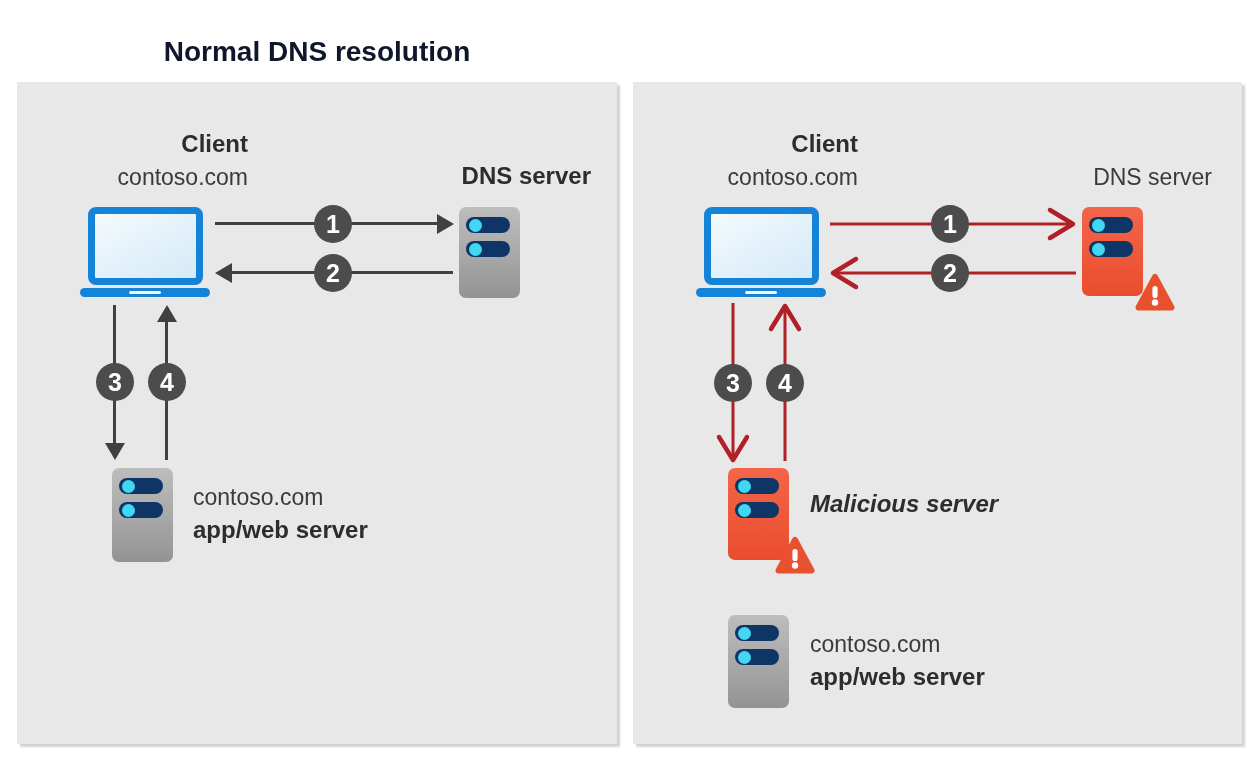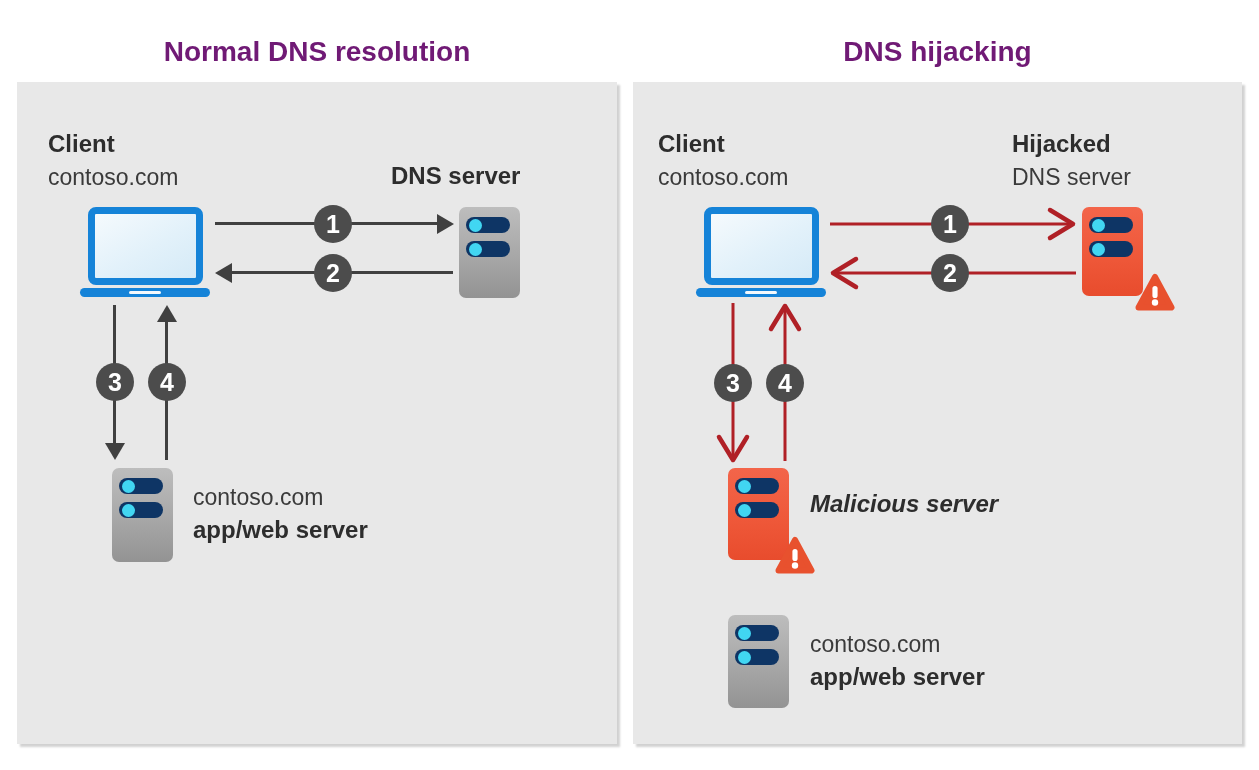--- a/index.html
+++ b/index.html
@@ -11,24 +11,24 @@
     --pill-cyan:#41d6f2;
     --warning-orange:#e8512e;
     --panel-bg:#e8e8e8;
     --text-dark:#2d2d2d;
     --text-mid:#3a3a3a;
   }
   *{margin:0;padding:0;box-sizing:border-box;}
   body{background:#ffffff;font-family:"Liberation Sans","DejaVu Sans",sans-serif;}
   .page{position:relative;width:1259px;height:770px;background:#ffffff;overflow:hidden;}
 
-  .diagram-title{position:absolute;top:36px;text-align:center;font-size:28px;font-weight:700;color:#701a75;}
+  .diagram-title{position:absolute;top:36px;text-align:center;font-size:28px;font-weight:700;color:#0f172a;}
   .panel{position:absolute;top:82px;height:662px;background:var(--panel-bg);box-shadow:3px 3px 2px rgba(0,0,0,0.18);}
 
-  .lbl{position:absolute;text-align:left;}
+  .lbl{position:absolute;text-align:right;}
   .lbl-bold{font-size:24px;font-weight:700;color:var(--text-dark);}
   .lbl-reg{font-size:23px;font-weight:400;color:var(--text-mid);}
   .lbl-left{text-align:left;}
 
   
   .laptop{position:absolute;width:130px;}
   .laptop-screen{width:115px;height:78px;margin:0 auto;border:7px solid var(--laptop-blue);border-radius:8px;
     background:linear-gradient(150deg,#f5fafd 0%,#e2f1fa 55%,#d5eaf7 100%);}
   .laptop-base{position:relative;width:130px;height:9px;margin-top:3px;border-radius:5px;background:var(--laptop-blue);}
   .laptop-base-notch{position:absolute;left:50%;top:3px;transform:translateX(-50%);width:32px;height:3px;border-radius:2px;background:rgba(255,255,255,0.95);}
@@ -58,21 +58,20 @@
   .red-arrow{position:absolute;overflow:visible;}
   .red-stroke{stroke:var(--arrow-hijack);fill:none;}
   .warn-fill{fill:var(--warning-orange);stroke:var(--warning-orange);}
 </style>
 </head>
 <body>
 
 <div class="page">
 
   <div class="diagram-title" style="left:17px;width:600px;">Normal DNS resolution</div>
-  <div class="diagram-title" style="left:633px;width:609px;">DNS hijacking</div>
 
   <div class="panel" style="left:17px;width:600px;">
 
     <div class="lbl lbl-bold" style="left:31px;top:48px;width:200px;">Client</div>
     <div class="lbl lbl-reg" style="left:31px;top:82px;width:200px;">contoso.com</div>
 
     <div class="laptop" style="left:63px;top:125px;">
       <div class="laptop-screen"></div>
       <div class="laptop-base">
           <div class="laptop-base-notch"></div>
@@ -123,21 +122,20 @@
     <div class="lbl lbl-bold" style="left:25px;top:48px;width:200px;">Client</div>
     <div class="lbl lbl-reg" style="left:25px;top:82px;width:200px;">contoso.com</div>
 
     <div class="laptop" style="left:63px;top:125px;">
       <div class="laptop-screen"></div>
       <div class="laptop-base">
           <div class="laptop-base-notch"></div>
         </div>
     </div>
 
-    <div class="lbl lbl-bold" style="left:379px;top:48px;width:200px;">Hijacked</div>
     <div class="lbl lbl-reg" style="left:379px;top:82px;width:200px;">DNS server</div>
 
     <div class="server server-orange" style="left:449px;top:125px;height:89px;">
       <div class="pill">
           <div class="pill-dot"></div>
         </div>
       <div class="pill">
           <div class="pill-dot"></div>
         </div>
     </div>

